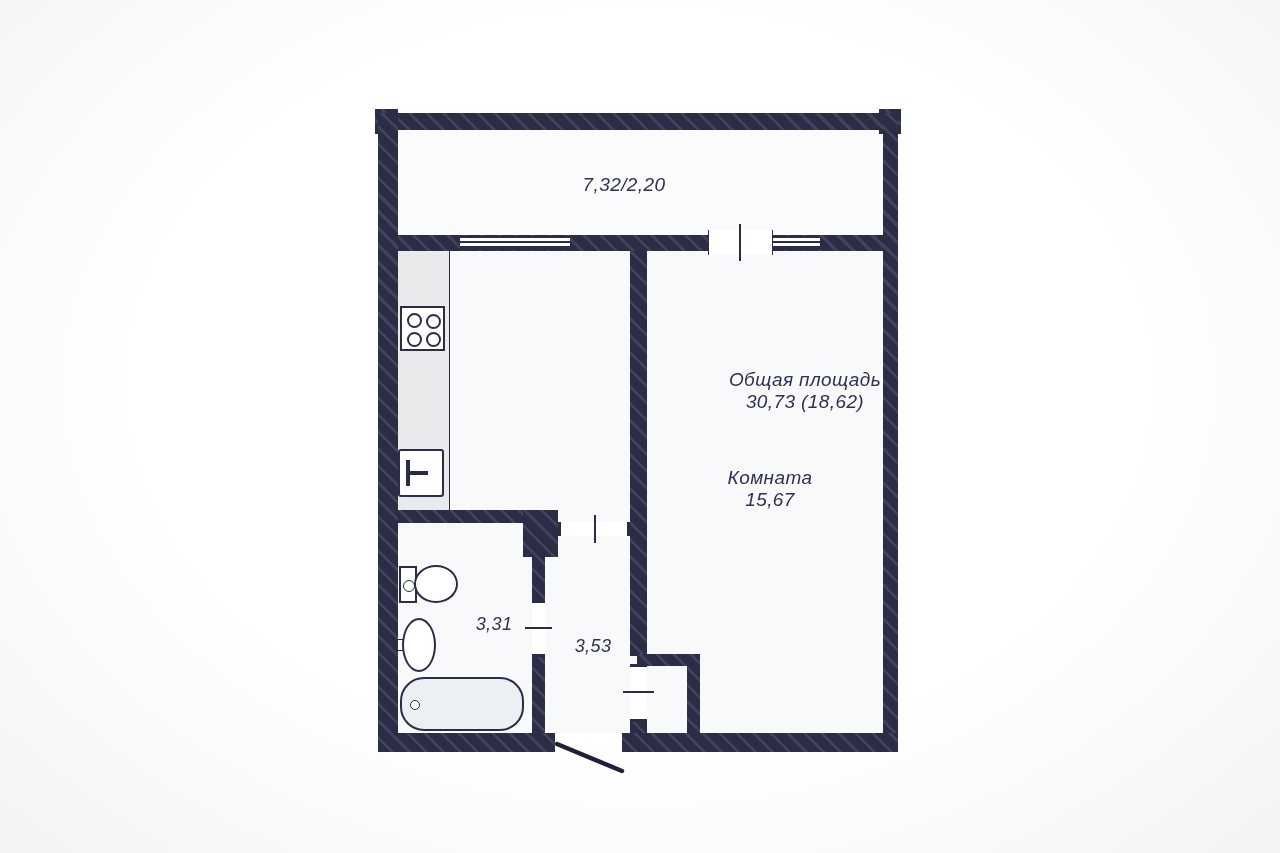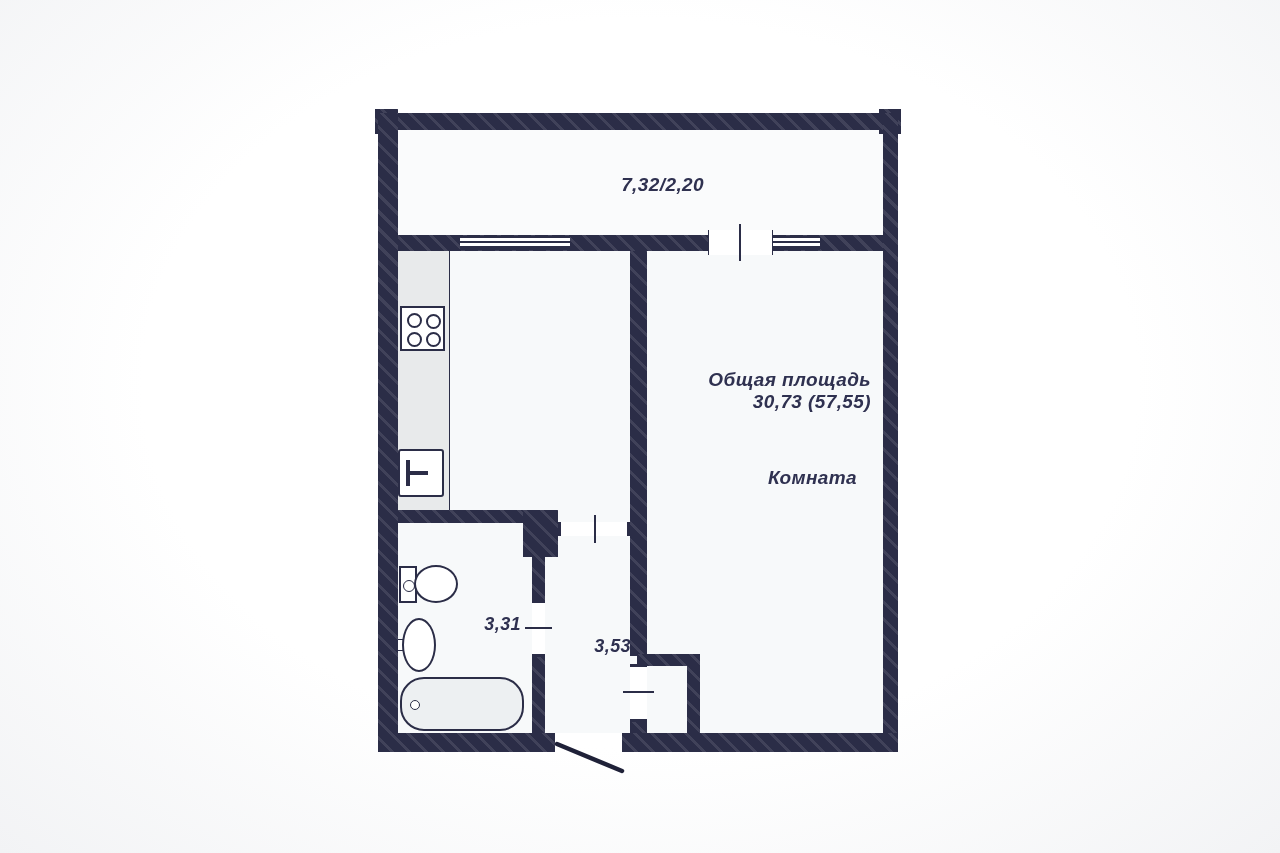--- a/index.html
+++ b/index.html
@@ -39,21 +39,21 @@
   .tank{background:#fff;border:2px solid #2b2d47;}
   .tank-knob{position:absolute;width:12px;height:12px;border:1.5px solid #2b2d47;border-radius:50%;background:#fff;box-sizing:border-box;}
   .bowl{background:#fff;border:2px solid #2b2d47;border-radius:50%;}
   .basin{background:#fff;border:2px solid #2b2d47;border-radius:50%;}
   .basin-tap{background:#fff;border:1.5px solid #2b2d47;}
   .tub{background:#edf0f2;border:2px solid #2b2d47;border-radius:24px;}
   .drain{position:absolute;width:10px;height:10px;border:1.5px solid #2b2d47;border-radius:50%;background:#fff;box-sizing:border-box;}
   
   .label{
     position:absolute;font-style:italic;color:#2f3150;
-    text-align:right;font-size:18px;line-height:22px;letter-spacing:0.4px;font-weight:bold;
+    text-align:center;font-size:18px;line-height:22px;letter-spacing:0.4px;
   }
   .label-lg{font-size:19px;}
   svg.overlay{position:absolute;left:0;top:0;pointer-events:none;}
 </style>
 </head>
 <body>
 
 <div class="stage">
 
   <div class="fill fill-balcony" style="left:398px;top:130px;width:485px;height:105px;"></div>
@@ -121,30 +121,31 @@
 
   <svg class="overlay" width="1280" height="853" viewBox="0 0 1280 853">
     <line x1="557" y1="744" x2="622" y2="771" stroke="#1f2138" stroke-width="4.5" stroke-linecap="round"></line>
   </svg>
 
   <div class="label label-lg" style="left:544px;top:174px;width:160px;">
     <span>7,32/2,20</span>
   </div>
 
 
-  <div class="label label-lg" style="left:641px;top:369px;width:230px;">
+  <div class="label label-lg" style="left:690px;top:369px;width:230px;">
     <div>Общая площадь</div>
-    <div>30,73 (57,55)</div>
+    <div>30,73 (18,62)</div>
   </div>
 
-  <div class="label label-lg" style="left:627px;top:467px;width:230px;">
+  <div class="label label-lg" style="left:655px;top:467px;width:230px;">
     <div>Комната</div>
+    <div>15,67</div>
   </div>
 
-  <div class="label" style="left:445px;top:613px;width:76px;">
+  <div class="label" style="left:456px;top:613px;width:76px;">
     <span>3,31</span>
   </div>
 
   <div class="label" style="left:555px;top:635px;width:76px;">
     <span>3,53</span>
   </div>
 
 </div>
 
 </body></html>

